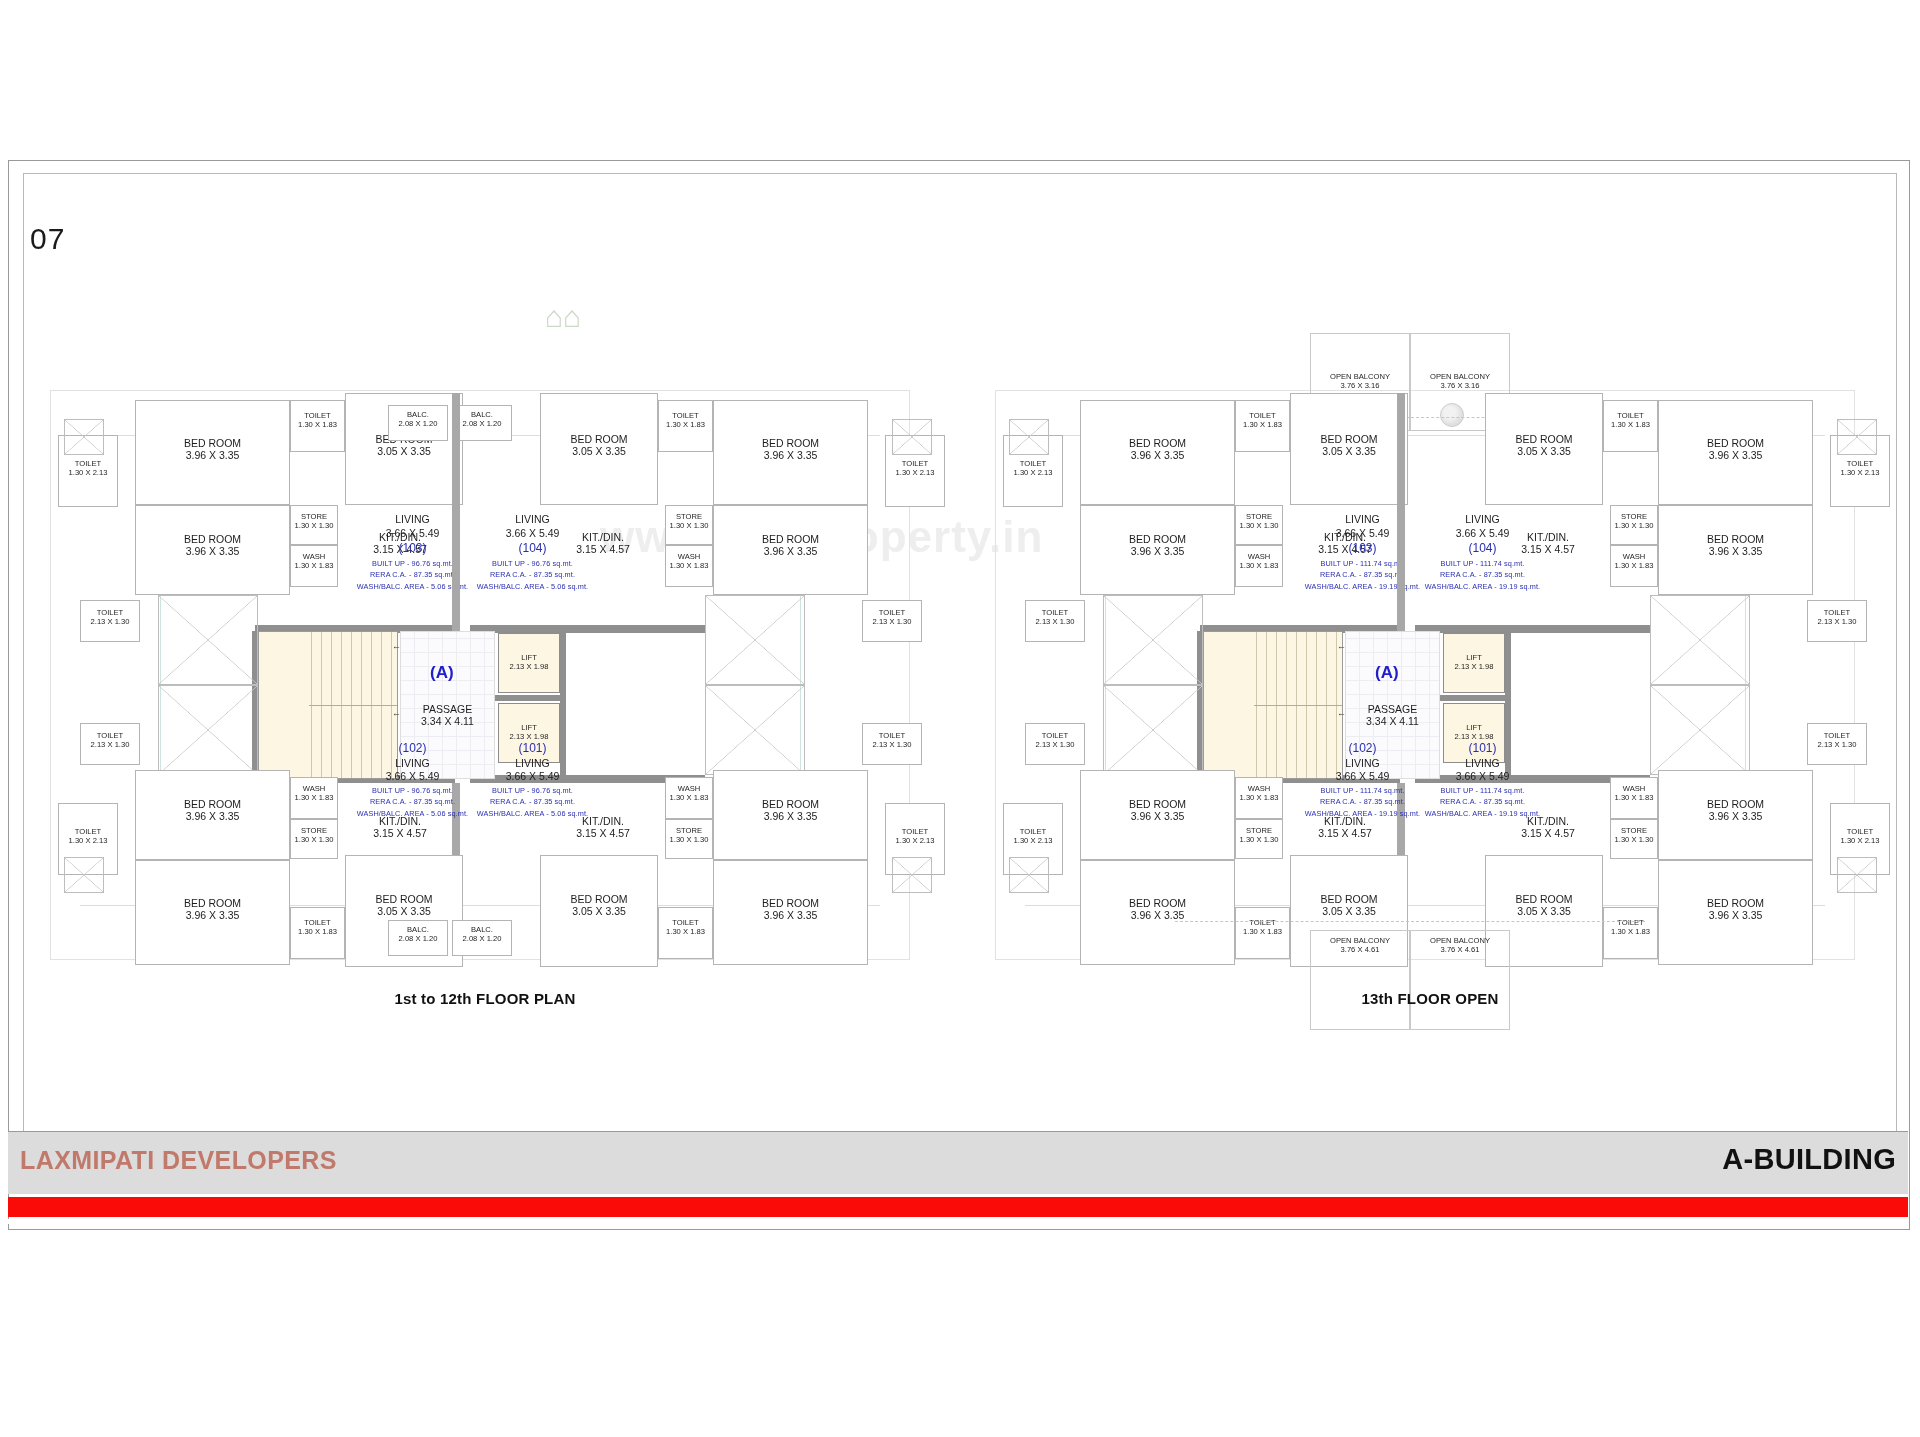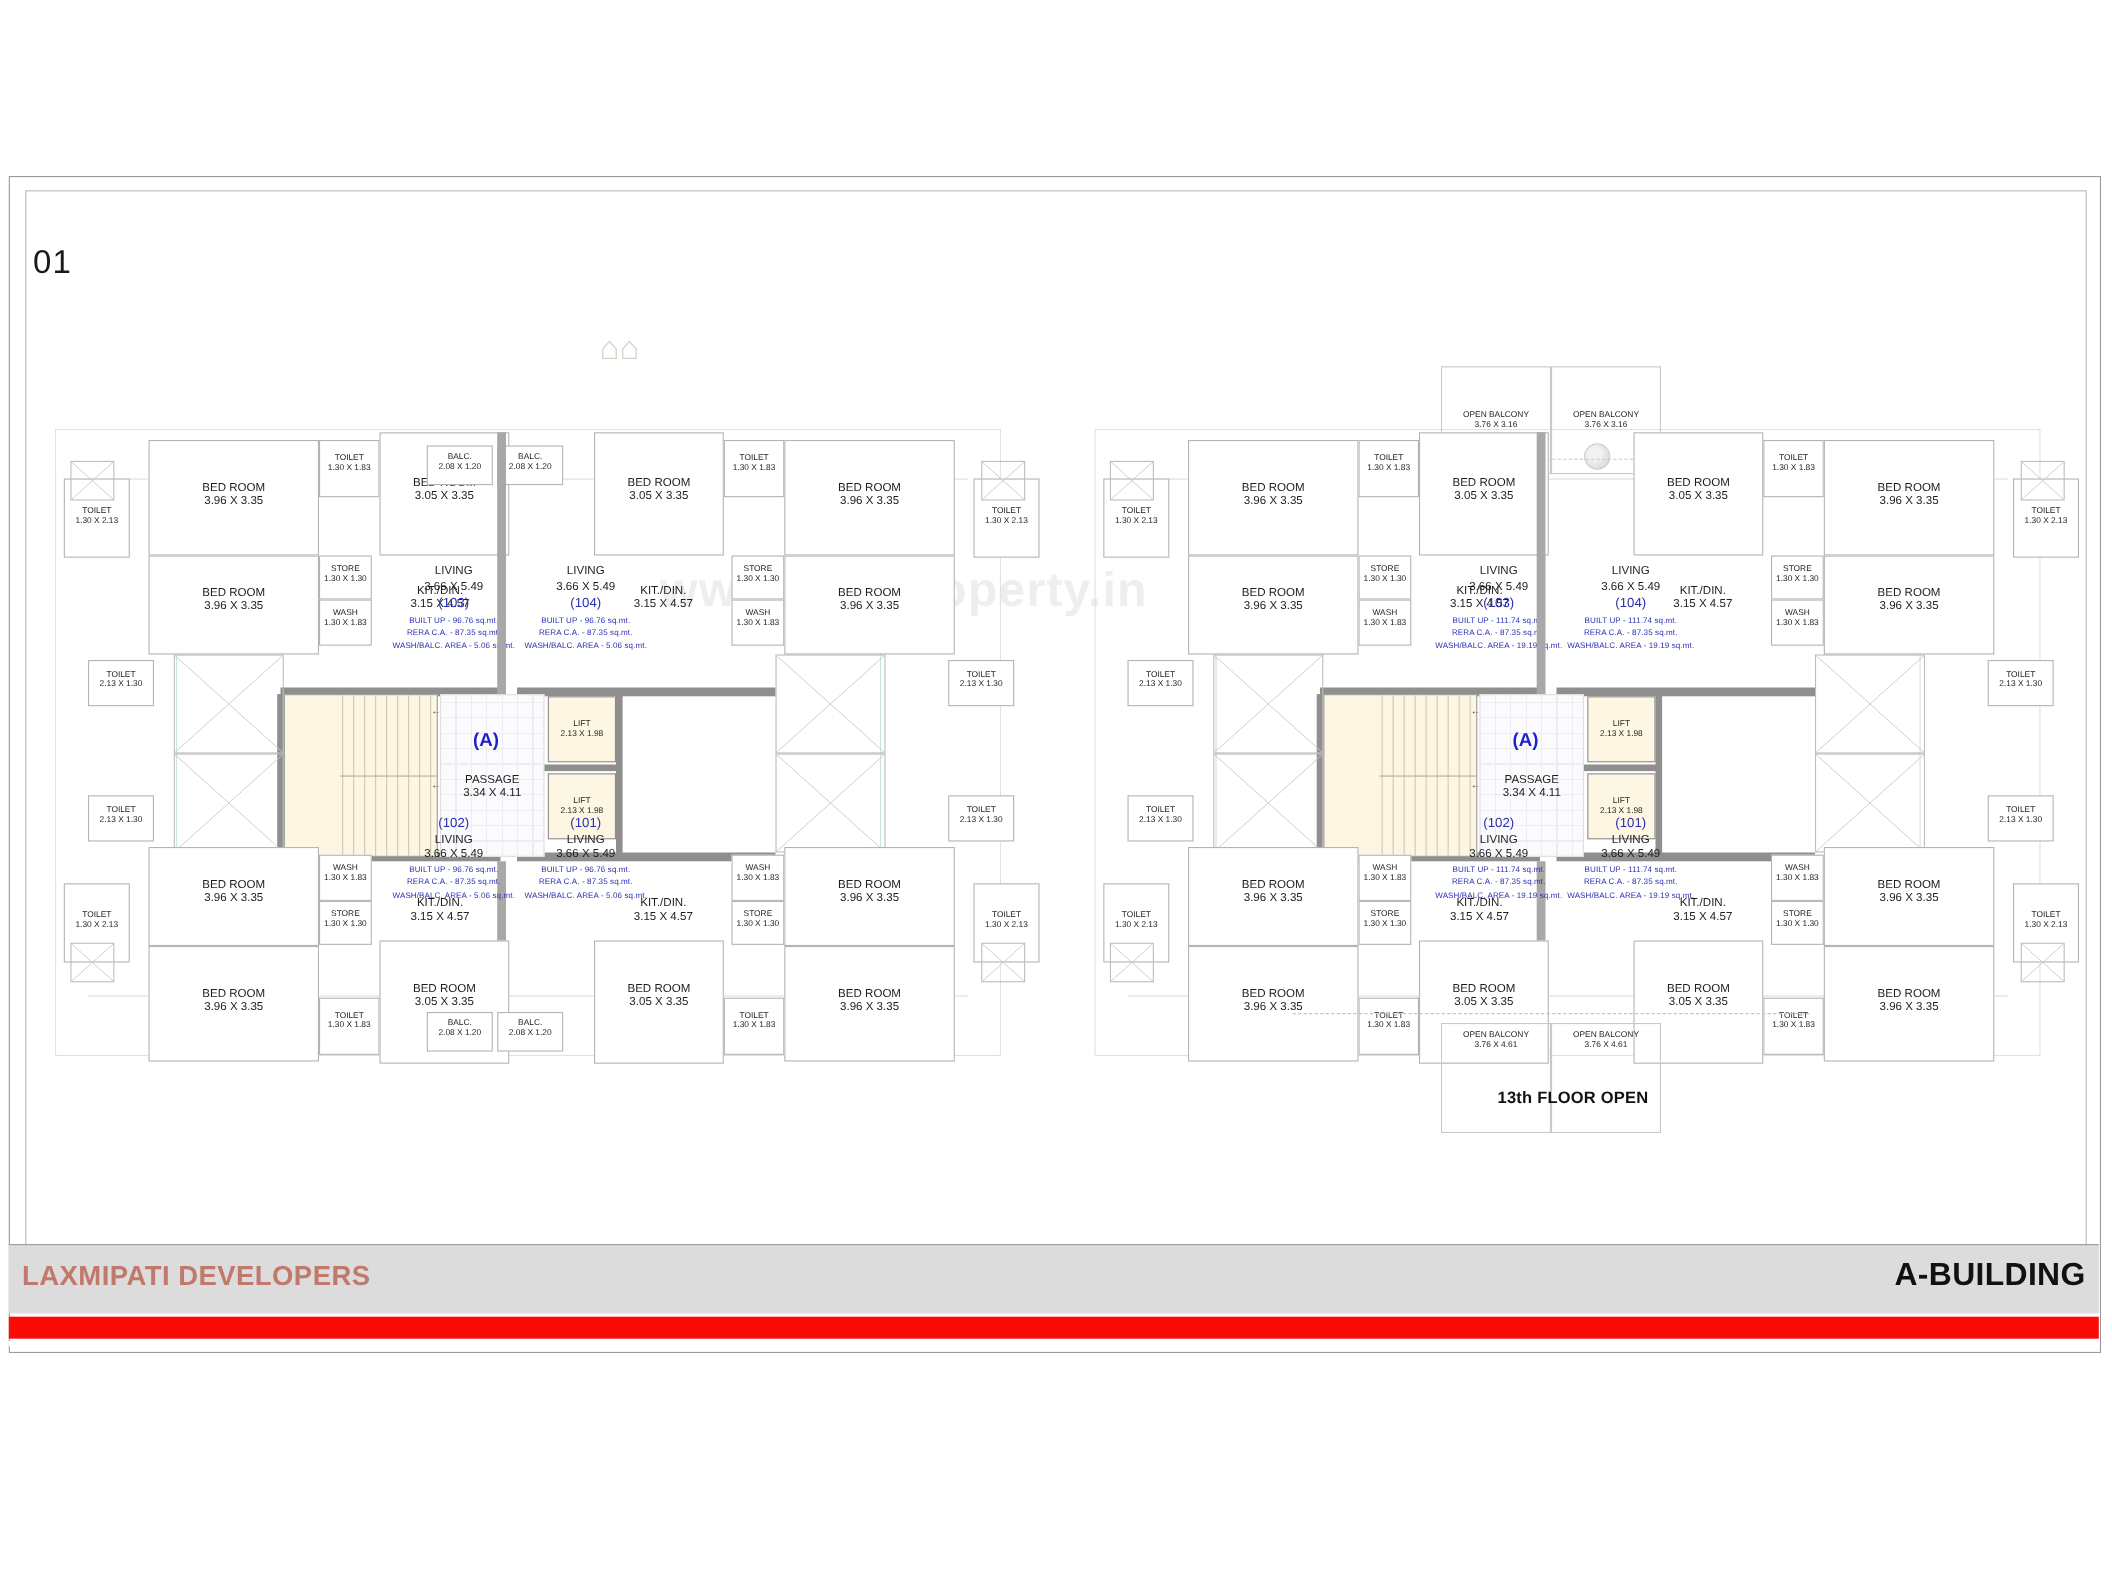--- a/index.html
+++ b/index.html
@@ -84,21 +84,21 @@
 </style>
 </head>
 <body>
 
 <div id="sheet">
 
   <div class="page-frame">
     <div class="page-inner"></div>
   </div>
 
-  <div class="sheet-no">01</div>
+  <div class="sheet-no">07</div>
 
   <div class="wm-house">⌂⌂</div>
   <div class="wm-url">www.A2ZProperty.in</div>
 
   <div class="plan left">
 
     <div class="thin" style="left:10px;top:45px;width:860px;height:570px;border-color:#e2e2e2;"></div>
     <div class="grid-ln" style="left:40px;top:90px;width:800px;"></div>
     <div class="grid-ln" style="left:40px;top:560px;width:800px;"></div>
     <div class="grid-v" style="left:120px;top:55px;height:550px;"></div>
@@ -403,20 +403,21 @@
 
     <div class="unit" style="left:410px;top:395px;width:165px;">
       <span class="u-no">(101)</span>
       <span class="u-liv">LIVING</span>
       <span class="u-dim">3.66 X 5.49</span>
       <span class="u-ln">BUILT UP - 96.76 sq.mt.</span>
       <span class="u-ln">RERA C.A. - 87.35 sq.mt.</span>
       <span class="u-ln">WASH/BALC. AREA - 5.06 sq.mt.</span>
     </div>
 
+    <div class="plan-title" style="left:0;top:645px;width:890px;text-align:center;">1st to 12th FLOOR PLAN</div>
   </div>
 
   <div class="plan right">
 
     <div class="thin" style="left:10px;top:45px;width:860px;height:570px;border-color:#e2e2e2;"></div>
     <div class="grid-ln" style="left:40px;top:90px;width:800px;"></div>
     <div class="grid-ln" style="left:40px;top:560px;width:800px;"></div>
     <div class="grid-v" style="left:120px;top:55px;height:550px;"></div>
     <div class="grid-v" style="left:760px;top:55px;height:550px;"></div>
 

